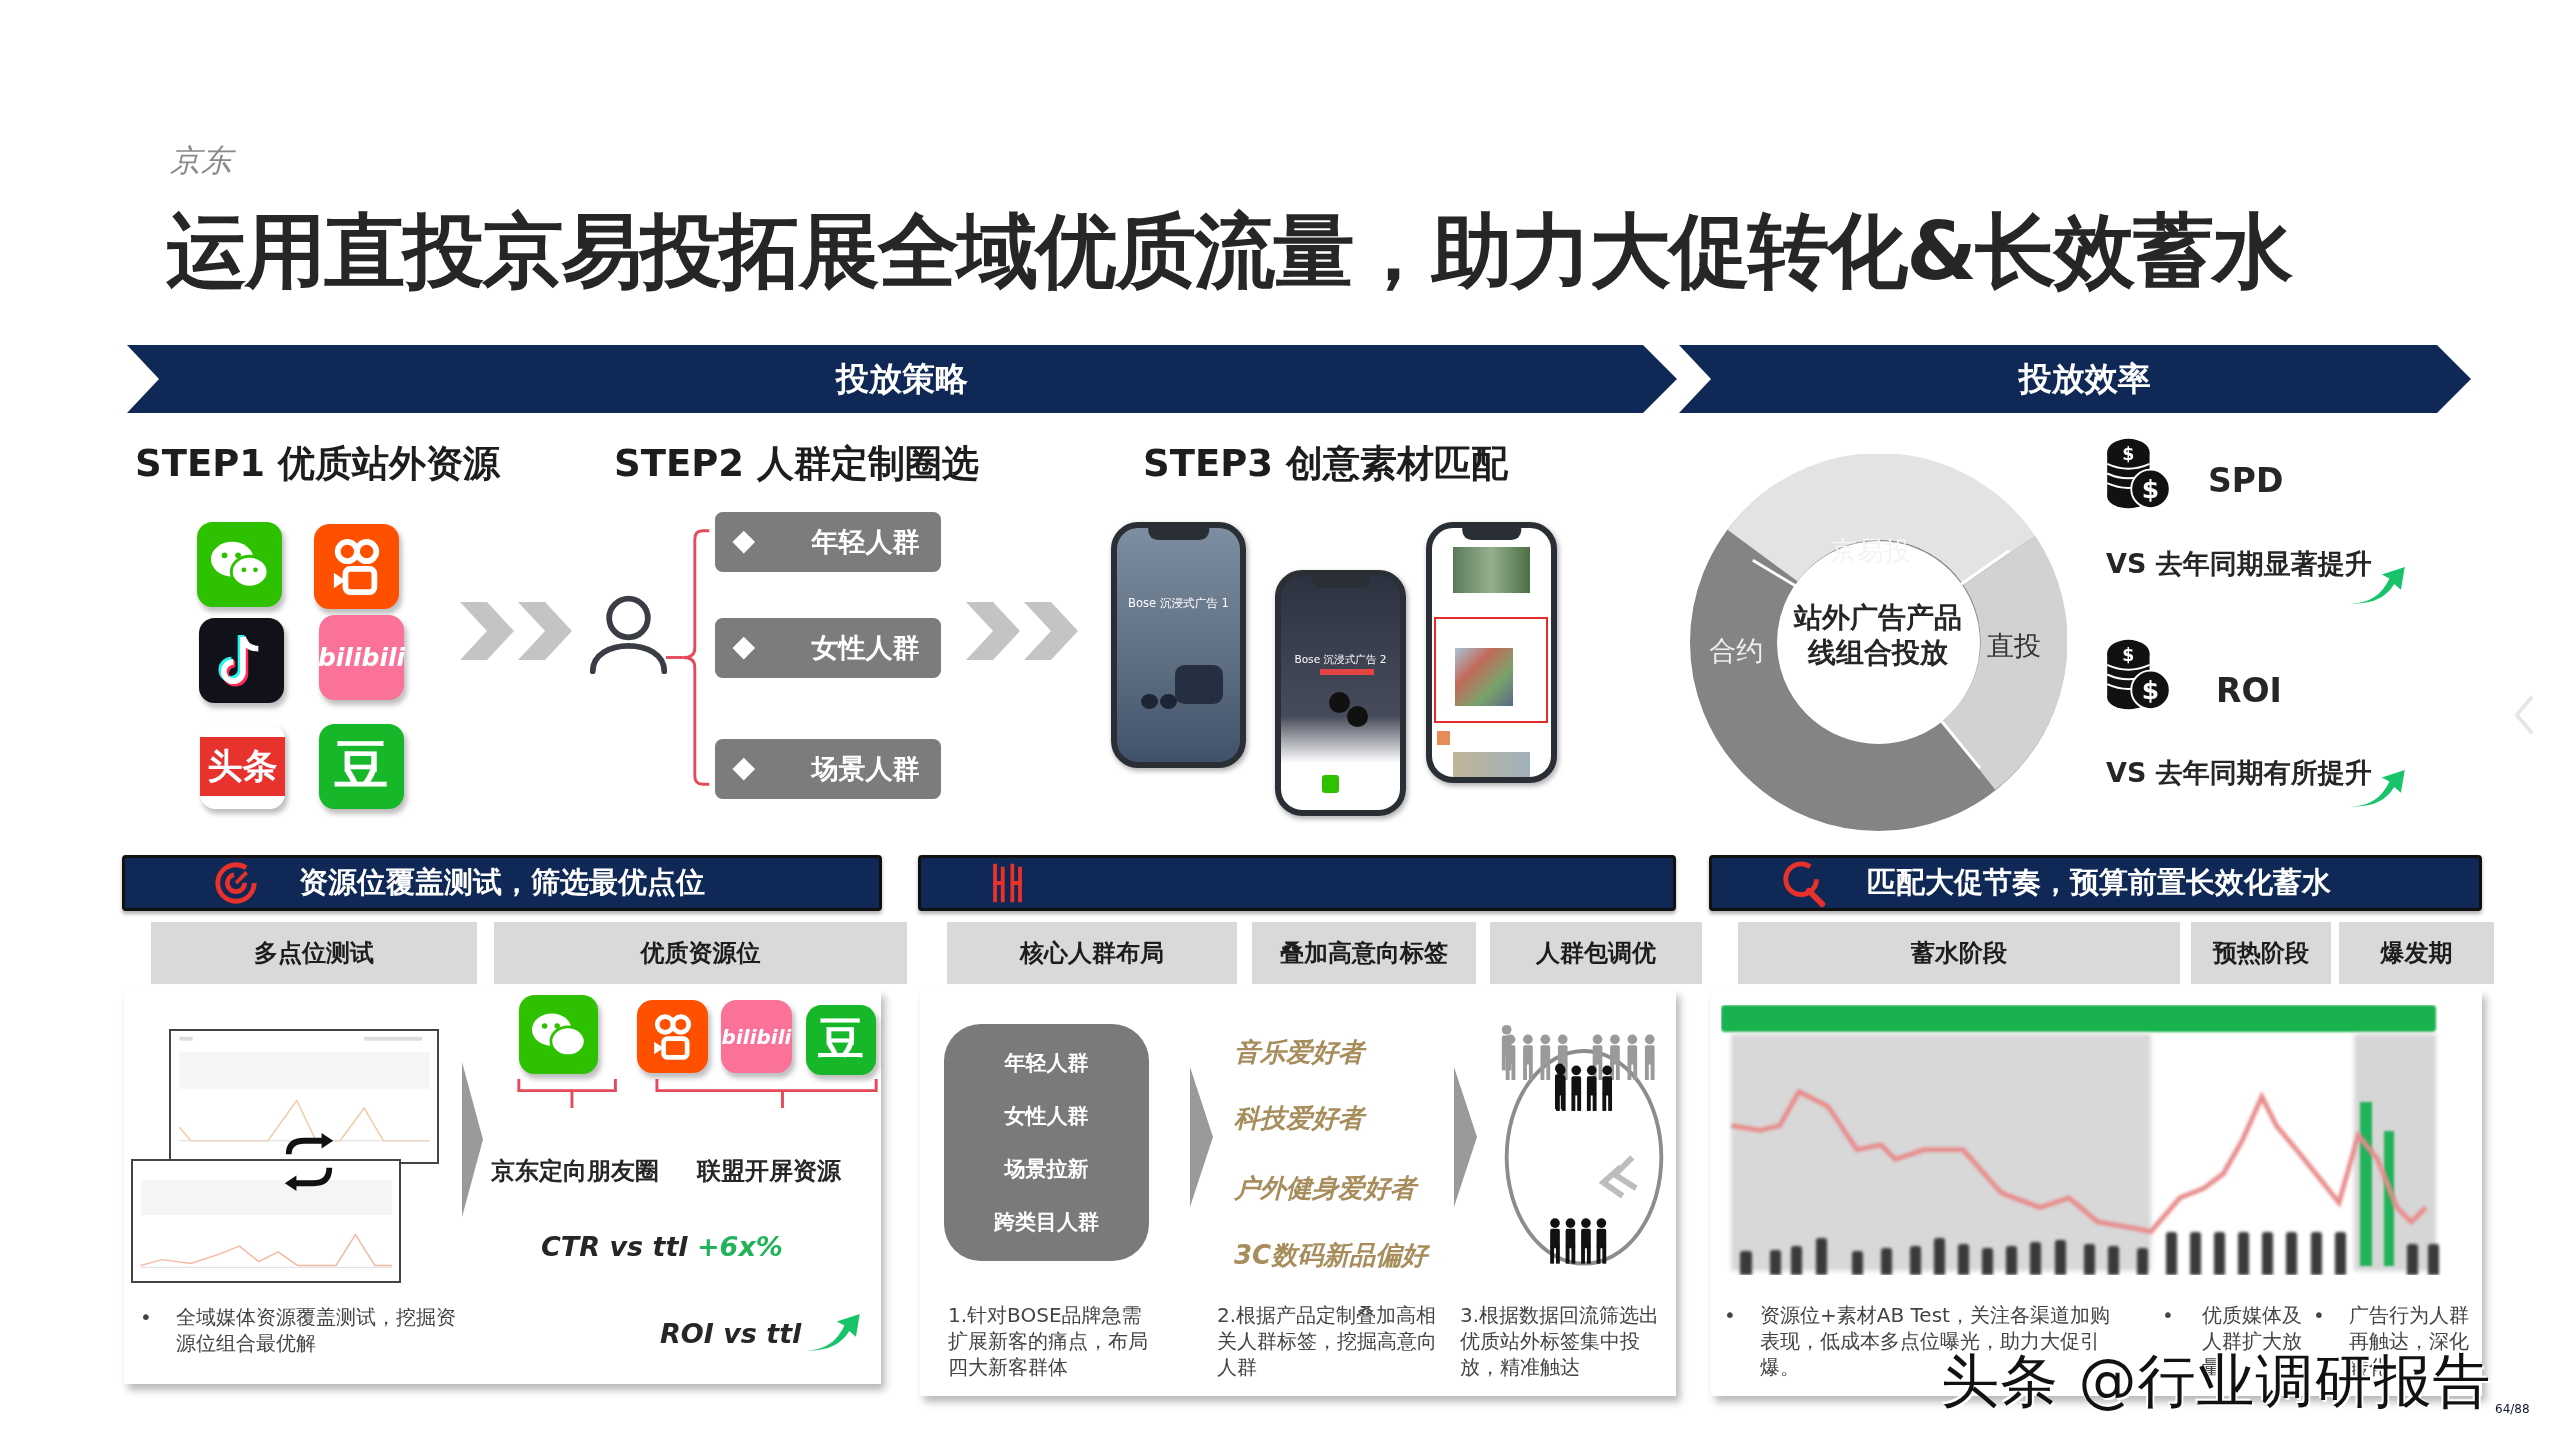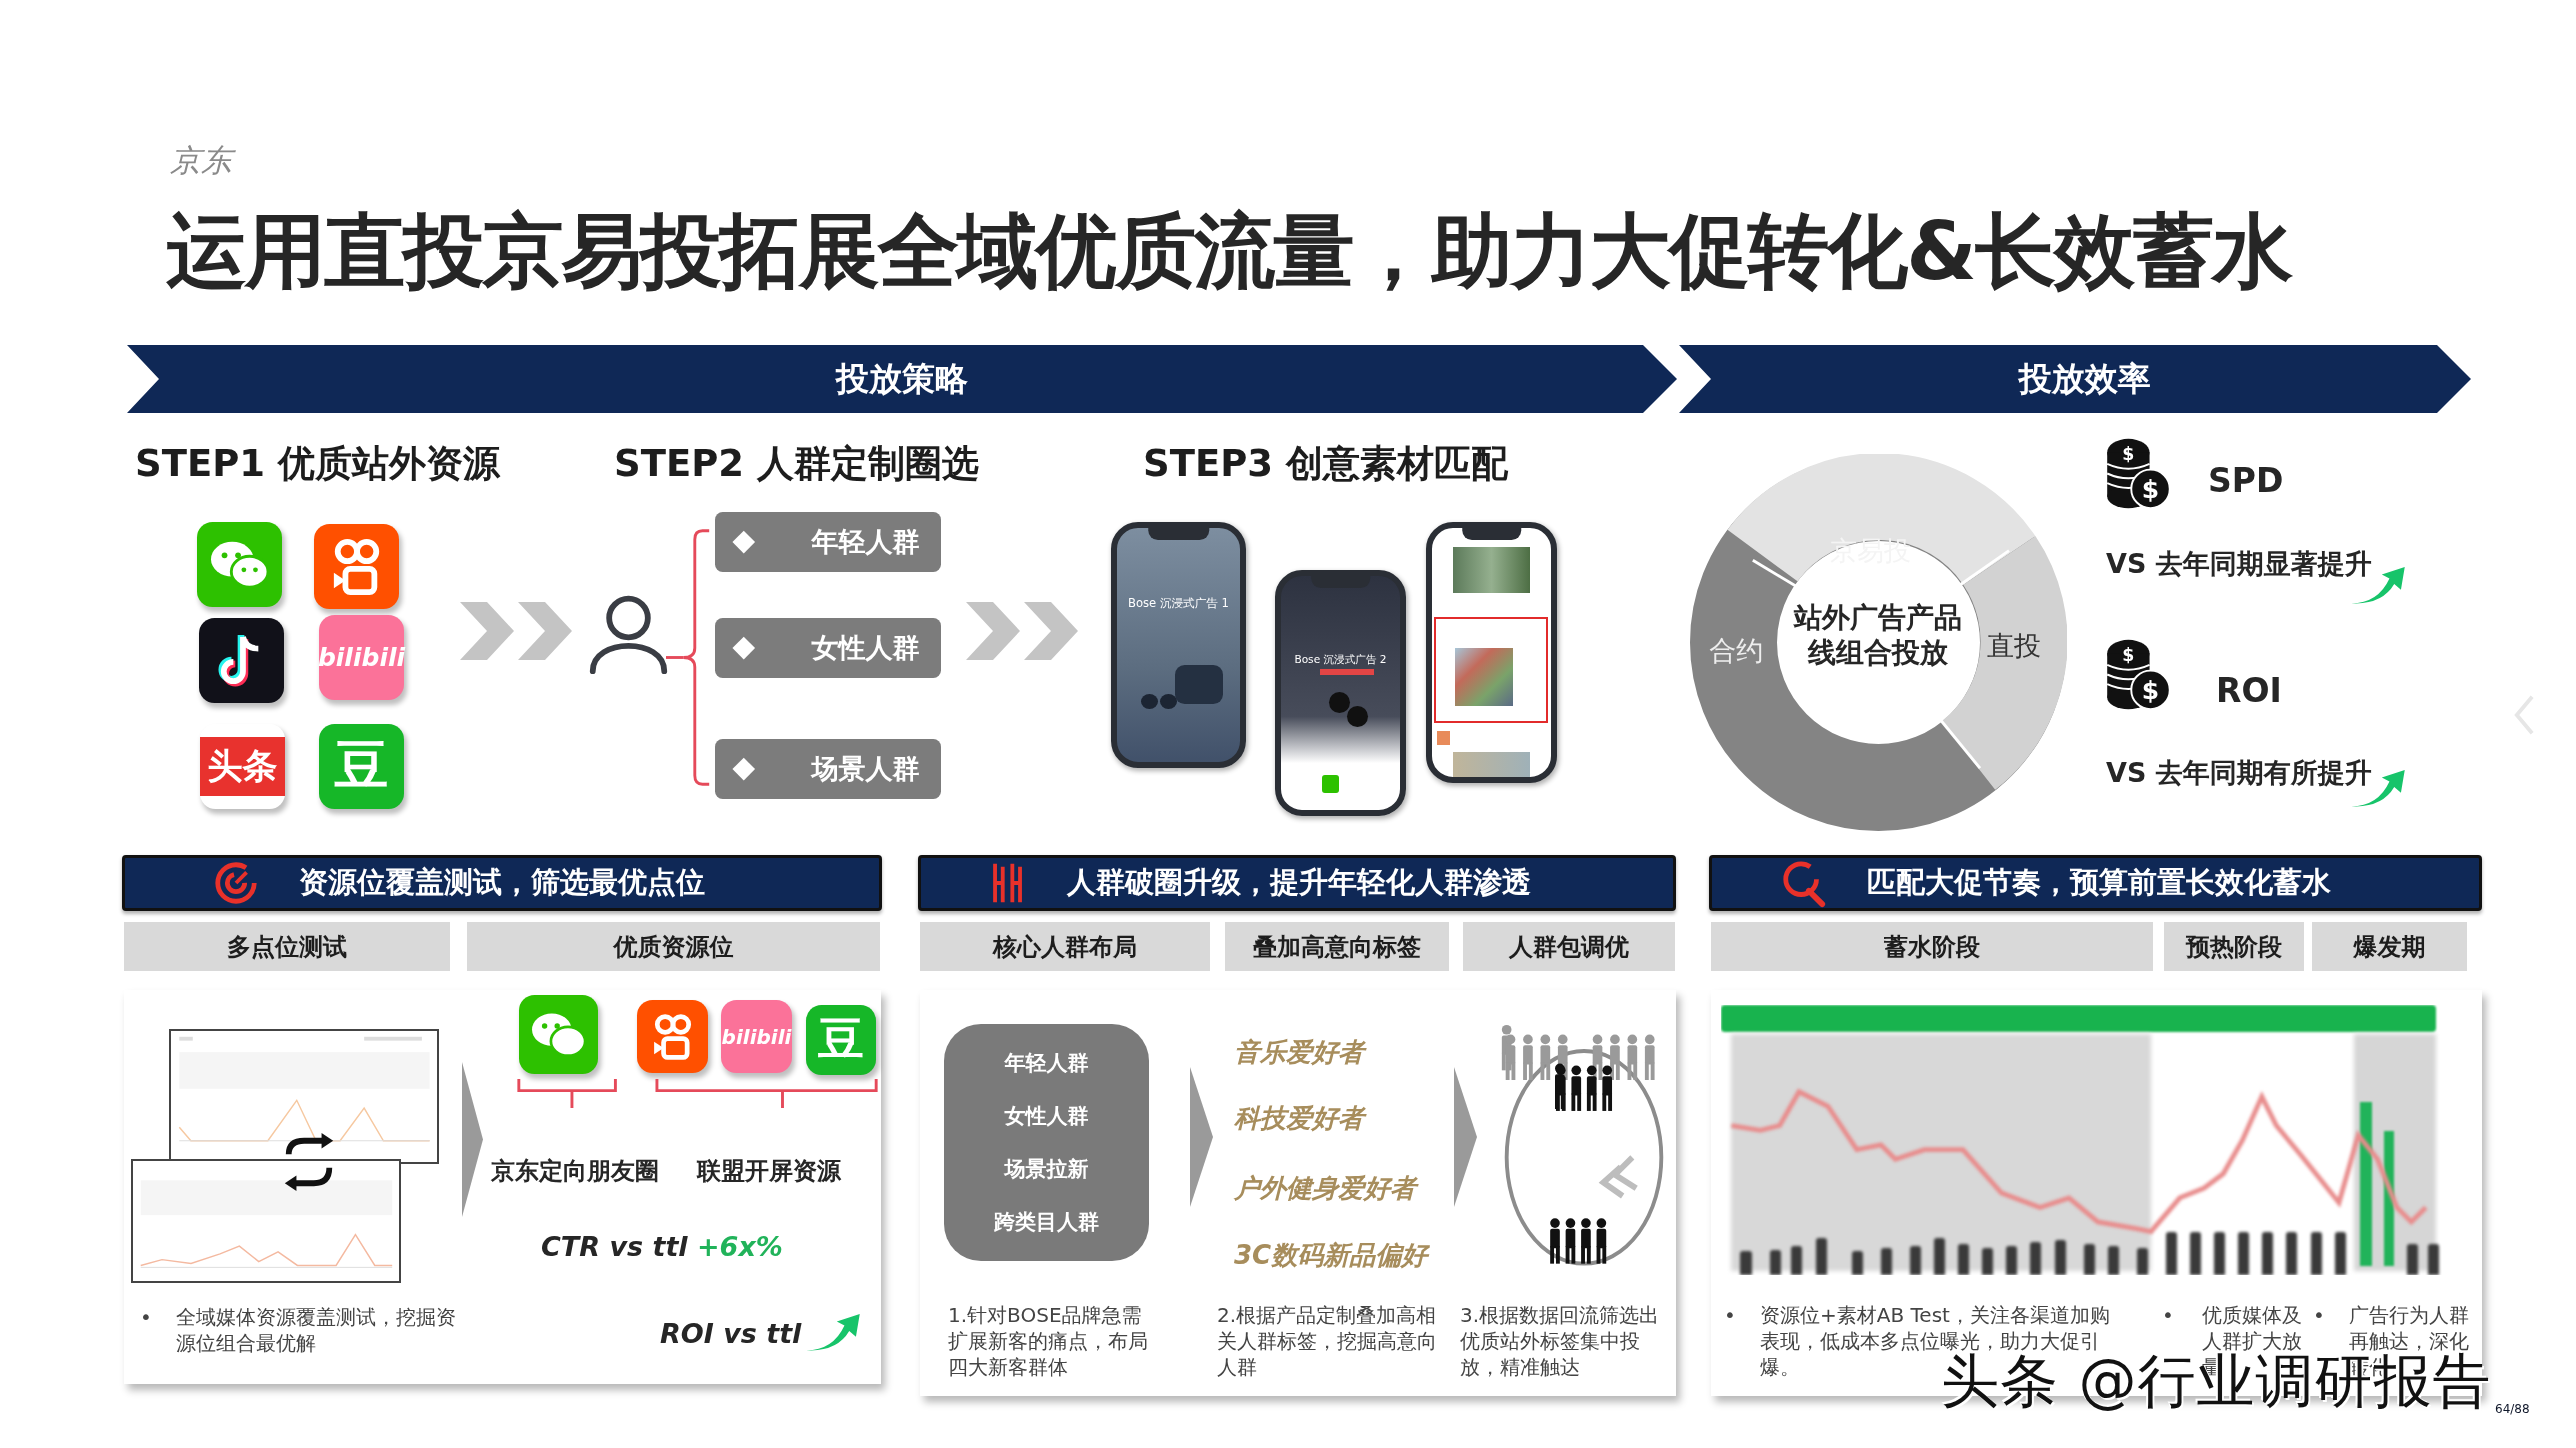--- a/index.html
+++ b/index.html
@@ -16,21 +16,21 @@
   .chev { width: 54px; height: 58px; background: #c4c4c4; clip-path: polygon(0 0, 50% 0, 100% 50%, 50% 100%, 0 100%, 50% 50%); }
   .tag { width: 226px; height: 60px; background: #7c7c7c; border-radius: 7.7px; color: #fff; font-size: 27px; font-weight: bold; display: flex; align-items: center; }
   .tag .dia { width: 15.5px; height: 15.5px; background: #fff; transform: rotate(45deg); margin: 0 60px 0 21px; }
   .phone { border: 6.8px solid #2a2e35; border-radius: 27px; overflow: hidden; box-shadow: 1.9px 2.9px 5.8px rgba(0,0,0,.3); }
   .notch { position: absolute; top: 0; left: 50%; transform: translateX(-50%); width: 50%; height: 11.6px; background: #2a2e35; border-radius: 0 0 9.7px 9.7px; }
   .donut-label { font-size: 29px; font-weight: bold; }
   .coin { width: 68px; height: 77px; }
   .eff-label { font-size: 33px; font-weight: bold; }
   .eff-sub { font-size: 27px; font-weight: bold; white-space: nowrap; }
   .sec-head { height: 56px; background: #0f2856; border: 3.9px solid #111; border-radius: 3.9px; color: #fff; font-size: 29px; font-weight: bold; display: flex; align-items: center; box-shadow: 0 2.9px 3.9px rgba(0,0,0,.3); }
-  .sub-head { height: 49px; background: #d9d9d9; font-size: 24px; font-weight: bold; display: flex; align-items: center; justify-content: center; color: #1d1d1d; }
+  .sub-head { height: 62px; background: #d9d9d9; font-size: 24px; font-weight: bold; display: flex; align-items: center; justify-content: center; color: #1d1d1d; margin-left: 27px; }
   .panel { background: #fff; box-shadow: 3.9px 5.8px 7.7px rgba(0,0,0,.28); }
   .body-text { font-size: 20px; color: #444; line-height: 26px; }
   .gold { color: #a78d5c; font-style: italic; font-weight: bold; font-size: 26px; }
   .bar-gray { background: #3a3a3a; position: absolute; bottom: 0; width: 11.6px; border-radius: 2.9px 2.9px 0 0; filter: blur(1.4px); }
   .watermark { font-size: 58px; color: #111; white-space: nowrap; text-shadow: 1.9px 1.9px 0 #fff, -1.9px -1.9px 0 #fff; letter-spacing: 1px; }
 </style>
 </head>
 <body>
 
 <div class="abs brand">京东</div>
@@ -279,21 +279,20 @@
       <path d="M2 40 Q30 40 42 14 L34 10 L58 2 L54 26 L47 20 Q34 42 2 40 Z" fill="#17c46a"></path>
     </svg>
 </div>
 <div class="abs body-text" style="left:140px;top:1304px;width:15.5px">•</div>
 <div class="abs body-text" style="left:176px;top:1304px;width:280px">全域媒体资源覆盖测试，挖掘资源位组合最优解</div>
 
 <div class="abs sec-head" style="left:918px;top:855px;width:758px">
   <svg style="margin-left:68px;margin-right:39px" width="39" height="48" viewBox="0 0 40 50">
       <path d="M6 5 V45 M6 25 H14 M14 8 V45 M24 5 V45 M24 25 H32 M32 8 V45" stroke="#e8312a" stroke-width="4" fill="none"></path>
     </svg>
-  <span>人群破圈升级，提升年轻化人群渗透</span>
 </div>
 <div class="abs sub-head" style="left:920px;top:922px;width:290px">核心人群布局</div>
 <div class="abs sub-head" style="left:1225px;top:922px;width:224px">叠加高意向标签</div>
 <div class="abs sub-head" style="left:1463px;top:922px;width:212px">人群包调优</div>
 <div class="abs panel" style="left:920px;top:990px;width:756px;height:406px"></div>
 
 <div class="abs" style="left:944px;top:1024px;width:205px;height:237px;background:#7a7a7a;border-radius:37px;color:#fff;font-size:21px;font-weight:bold;display:flex;flex-direction:column;justify-content:center;align-items:center;gap:25px">
   <span>年轻人群</span>
   <span>女性人群</span>
   <span>场景拉新</span>

